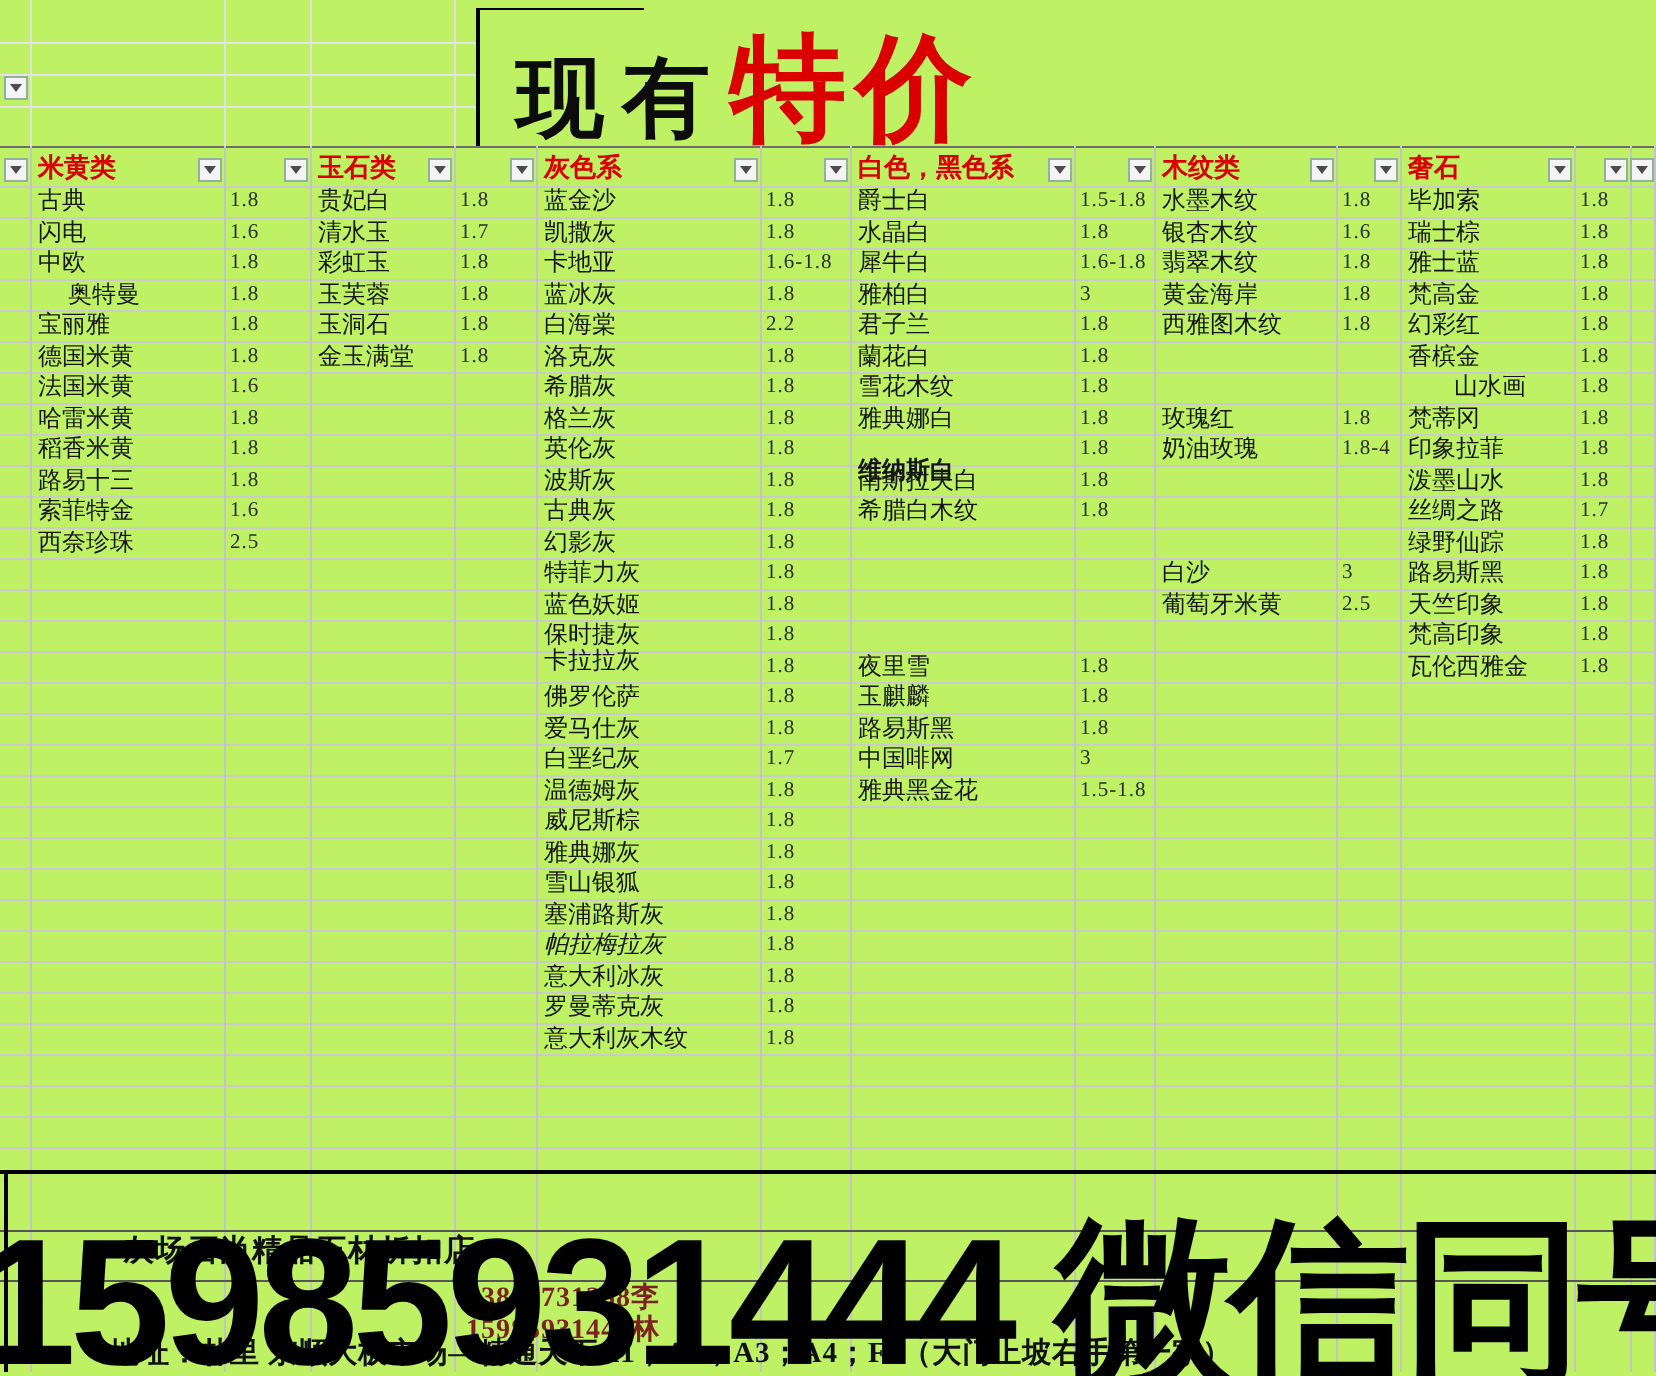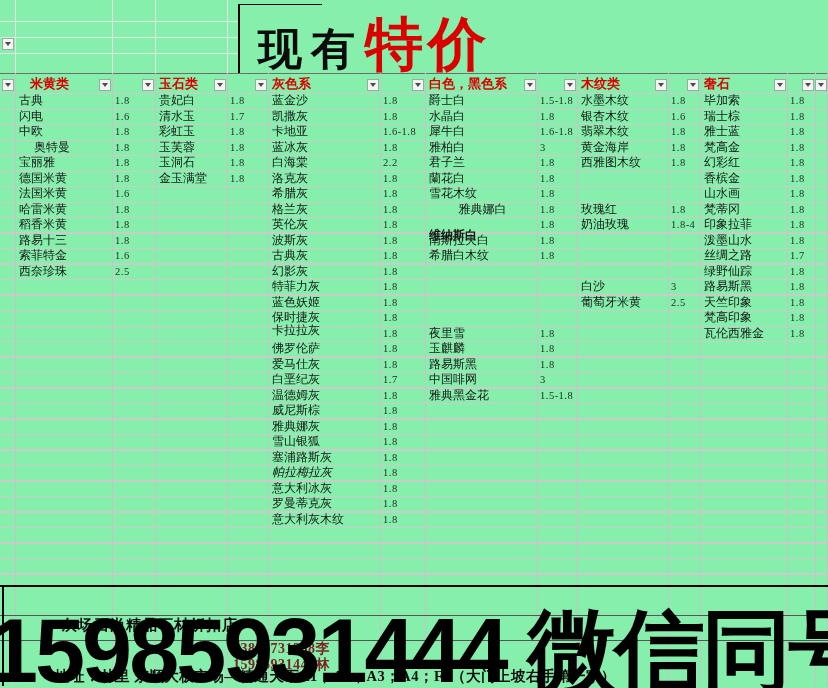--- a/index.html
+++ b/index.html
@@ -1,16 +1,16 @@
 <!DOCTYPE html>
 <html><head>
 <meta charset="utf-8">
 <style>
   html,body{margin:0;padding:0;background:#fff;}
-  .sheet{position:relative;width:828px;height:688px;background:#86efac;overflow:hidden;
+  .sheet{position:relative;width:828px;height:688px;background:#bef264;overflow:hidden;
          font-family:"Liberation Serif","DejaVu Serif",serif;}
   .vline{position:absolute;width:1px;background:#c4c4c4;}
   .vline.faint{background:#e2e2e2;}
   .hline{position:absolute;height:1px;background:#c4c4c4;}
   .hline.dark{background:#6e6e6e;}
   .hline.black{background:#000;}
   .vline.black{background:#000;}
   .rows-bg{position:absolute;left:0;width:828px;top:93px;height:494px;
     background:repeating-linear-gradient(to bottom,#cbcbcb 0,#cbcbcb 1px,transparent 1px,transparent 15.5px);}
   .title{position:absolute;top:6px;left:258px;width:410px;display:flex;align-items:baseline;
@@ -88,21 +88,21 @@
       <div class="filter" style="left: 255px;"></div>
       <div class="filter" style="left: 367px;"></div>
       <div class="filter" style="left: 412px;"></div>
       <div class="filter" style="left: 524px;"></div>
       <div class="filter" style="left: 564px;"></div>
       <div class="filter" style="left: 655px;"></div>
       <div class="filter" style="left: 687px;"></div>
       <div class="filter" style="left: 774px;"></div>
       <div class="filter" style="left: 802px;"></div>
       <div class="filter" style="left: 815px;"></div>
-      <div class="cat-header" style="left: 30px; text-align: right;">米黄类</div>
+      <div class="cat-header" style="left: 19px; text-align: right;">米黄类</div>
       <div class="cell" style="left: 19px; top: 93px; width: 92px;">古典</div>
       <div class="cell price" style="left: 115px; top: 93px; width: 39px;">1.8</div>
       <div class="cell" style="left: 19px; top: 108.5px; width: 92px;">闪电</div>
       <div class="cell price" style="left: 115px; top: 108.5px; width: 39px;">1.6</div>
       <div class="cell" style="left: 19px; top: 124px; width: 92px;">中欧</div>
       <div class="cell price" style="left: 115px; top: 124px; width: 39px;">1.8</div>
       <div class="cell" style="left: 34px; top: 139.5px; width: 92px;">奥特曼</div>
       <div class="cell price" style="left: 115px; top: 139.5px; width: 39px;">1.8</div>
       <div class="cell" style="left: 19px; top: 155px; width: 92px;">宝丽雅</div>
       <div class="cell price" style="left: 115px; top: 155px; width: 39px;">1.8</div>
@@ -198,21 +198,21 @@
       <div class="cell" style="left: 429px; top: 124px; width: 107px;">犀牛白</div>
       <div class="cell price" style="left: 540px; top: 124px; width: 36px;">1.6-1.8</div>
       <div class="cell" style="left: 429px; top: 139.5px; width: 107px;">雅柏白</div>
       <div class="cell price" style="left: 540px; top: 139.5px; width: 36px;">3</div>
       <div class="cell" style="left: 429px; top: 155px; width: 107px;">君子兰</div>
       <div class="cell price" style="left: 540px; top: 155px; width: 36px;">1.8</div>
       <div class="cell" style="left: 429px; top: 170.5px; width: 107px;">蘭花白</div>
       <div class="cell price" style="left: 540px; top: 170.5px; width: 36px;">1.8</div>
       <div class="cell" style="left: 429px; top: 186px; width: 107px;">雪花木纹</div>
       <div class="cell price" style="left: 540px; top: 186px; width: 36px;">1.8</div>
-      <div class="cell" style="left: 429px; top: 201.5px; width: 107px; text-align: center;">雅典娜白</div>
+      <div class="cell" style="left: 429px; top: 201.5px; width: 107px;">雅典娜白</div>
       <div class="cell price" style="left: 540px; top: 201.5px; width: 36px;">1.8</div>
       <div class="cell" style="left: 429px; top: 228px; width: 107px; font-weight: bold;">维纳斯白</div>
       <div class="cell price" style="left: 540px; top: 217px; width: 36px;">1.8</div>
       <div class="cell" style="left: 429px; top: 232.5px; width: 107px;">南斯拉夫白</div>
       <div class="cell price" style="left: 540px; top: 232.5px; width: 36px;">1.8</div>
       <div class="cell" style="left: 429px; top: 248px; width: 107px;">希腊白木纹</div>
       <div class="cell price" style="left: 540px; top: 248px; width: 36px;">1.8</div>
       <div class="cell" style="left: 429px; top: 325.5px; width: 107px;">夜里雪</div>
       <div class="cell price" style="left: 540px; top: 325.5px; width: 36px;">1.8</div>
       <div class="cell" style="left: 429px; top: 341px; width: 107px;">玉麒麟</div>
@@ -248,21 +248,21 @@
       <div class="cell" style="left: 704px; top: 108.5px; width: 82px;">瑞士棕</div>
       <div class="cell price" style="left: 790px; top: 108.5px; width: 24px;">1.8</div>
       <div class="cell" style="left: 704px; top: 124px; width: 82px;">雅士蓝</div>
       <div class="cell price" style="left: 790px; top: 124px; width: 24px;">1.8</div>
       <div class="cell" style="left: 704px; top: 139.5px; width: 82px;">梵高金</div>
       <div class="cell price" style="left: 790px; top: 139.5px; width: 24px;">1.8</div>
       <div class="cell" style="left: 704px; top: 155px; width: 82px;">幻彩红</div>
       <div class="cell price" style="left: 790px; top: 155px; width: 24px;">1.8</div>
       <div class="cell" style="left: 704px; top: 170.5px; width: 82px;">香槟金</div>
       <div class="cell price" style="left: 790px; top: 170.5px; width: 24px;">1.8</div>
-      <div class="cell" style="left: 704px; top: 186px; width: 82px;">山水画</div>
+      <div class="cell" style="left: 704px; top: 186px; width: 82px; text-align: center;">山水画</div>
       <div class="cell price" style="left: 790px; top: 186px; width: 24px;">1.8</div>
       <div class="cell" style="left: 704px; top: 201.5px; width: 82px;">梵蒂冈</div>
       <div class="cell price" style="left: 790px; top: 201.5px; width: 24px;">1.8</div>
       <div class="cell" style="left: 704px; top: 217px; width: 82px;">印象拉菲</div>
       <div class="cell price" style="left: 790px; top: 217px; width: 24px;">1.8</div>
       <div class="cell" style="left: 704px; top: 232.5px; width: 82px;">泼墨山水</div>
       <div class="cell price" style="left: 790px; top: 232.5px; width: 24px;">1.8</div>
       <div class="cell" style="left: 704px; top: 248px; width: 82px;">丝绸之路</div>
       <div class="cell price" style="left: 790px; top: 248px; width: 24px;">1.7</div>
       <div class="cell" style="left: 704px; top: 263.5px; width: 82px;">绿野仙踪</div>

